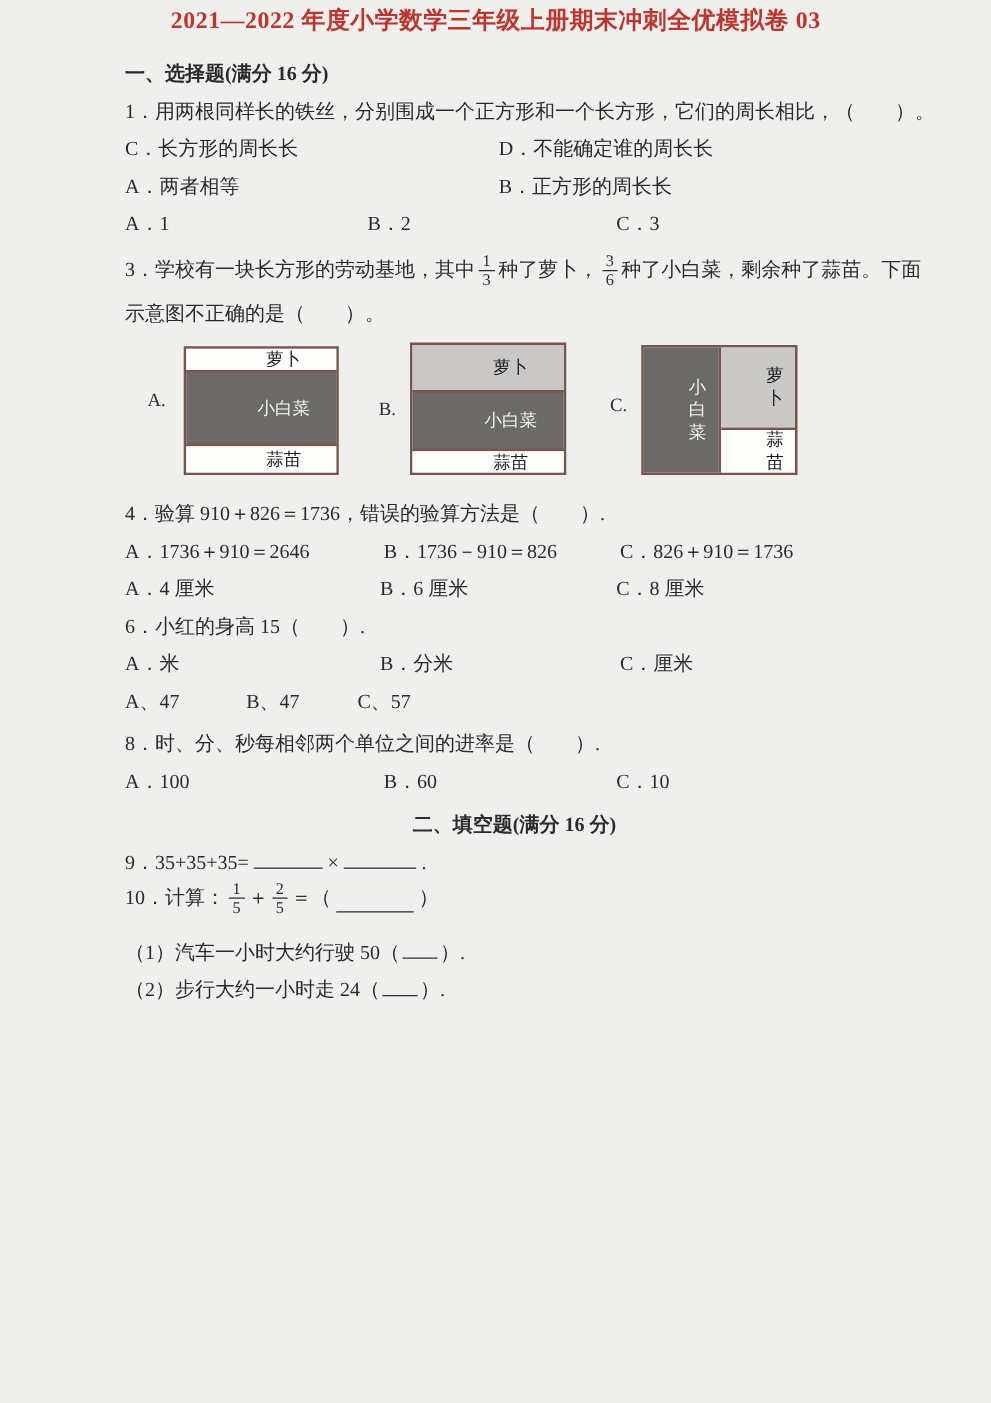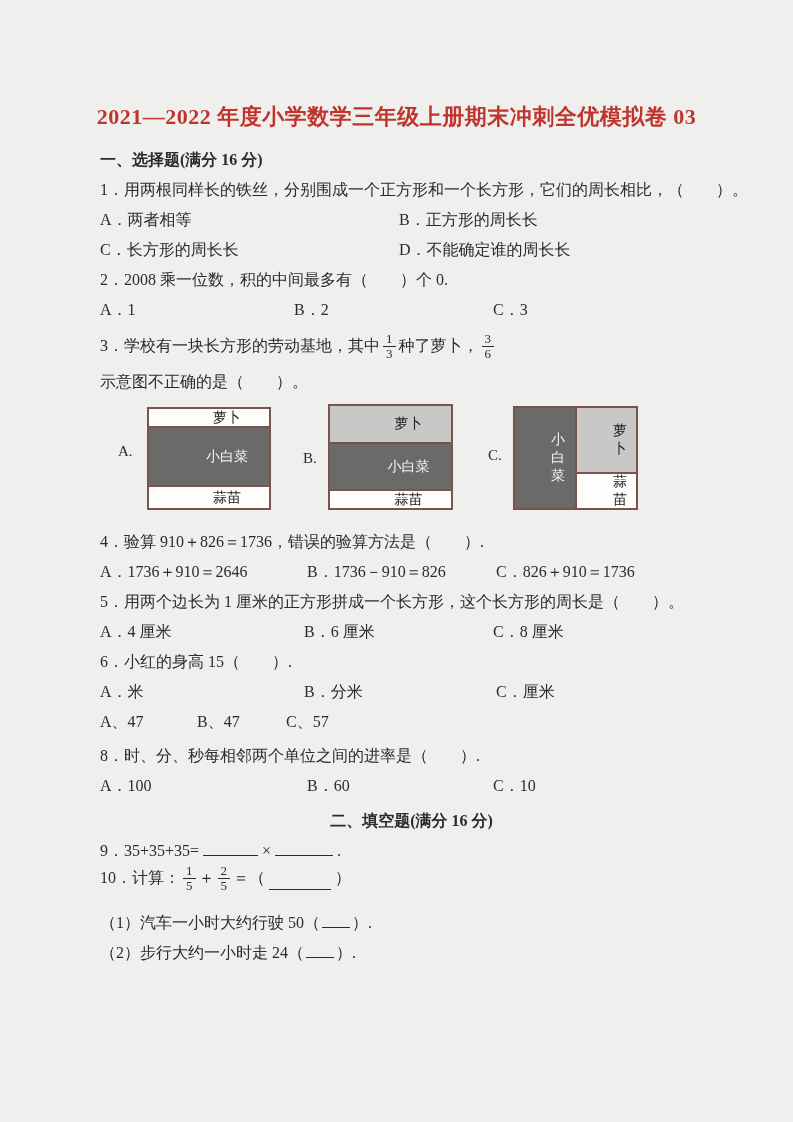--- a/index.html
+++ b/index.html
@@ -5,23 +5,22 @@
   html,body{margin:0;padding:0;}
   body{
     width:793px;height:1122px;
     background:#efefed;
     font-family:"Liberation Serif","DejaVu Serif",serif;
     color:#2b2b2b;
     overflow:hidden;
   }
   .page{width:793px;height:1122px;position:relative;}
   .title{
-    padding-top:100px;
     text-align:center;
-    font-size:22px;
+    font-size:19px;
     font-weight:bold;
     color:#bf342c;
     line-height:34px;
     letter-spacing:.5px;
   }
   .body{padding:11px 70px 0 100px;}
   .line{
     height:30px;line-height:30px;
     font-size:16px;white-space:nowrap;
   }
@@ -71,46 +70,46 @@
 <div class="page">
 
   <div class="title">2021—2022 年度小学数学三年级上册期末冲刺全优模拟卷 03</div>
 
   <div class="body">
 
     <div class="line bold">一、选择题(满分 16 分)</div>
 
     <div class="line">1．用两根同样长的铁丝，分别围成一个正方形和一个长方形，它们的周长相比，（　　）。</div>
     <div class="line">
+      <span class="opt" style="width:295px">C．长方形的周长长</span>
+      <span class="opt">D．不能确定谁的周长长</span>
+    </div>
+    <div class="line">
       <span class="opt" style="width:295px">A．两者相等</span>
       <span class="opt">B．正方形的周长长</span>
     </div>
-    <div class="line">
-      <span class="opt" style="width:295px">C．长方形的周长长</span>
-      <span class="opt">D．不能确定谁的周长长</span>
-    </div>
-
-    <div class="line">2．2008 乘一位数，积的中间最多有（　　）个 0.</div>
+
     <div class="line">
       <span class="opt" style="width:190px">A．1</span>
       <span class="opt" style="width:195px">B．2</span>
       <span class="opt">C．3</span>
     </div>
 
     <div class="line tall">
       <span>3．学校有一块长方形的劳动基地，其中</span>
       <span class="frac">
         <span class="num">1</span>
         <span class="den">3</span>
       </span>
       <span>种了萝卜，</span>
       <span class="frac">
         <span class="num">3</span>
         <span class="den">6</span>
       </span>
+      <span>种了小白菜，剩余种了蒜苗。下面</span>
     </div>
     <div class="line">示意图不正确的是（　　）。</div>
 
     <div class="figs">
 
       <span class="fig-label" style="left:18px;top:46px">A.</span>
       <div class="rect" style="left:47px;top:10px;width:124px;height:103px">
         <div class="region fill-white" style="height:17px">萝卜</div>
         <div class="region fill-dark sep-h" style="flex:1;border-bottom:2px solid #7a534a">小白菜</div>
         <div class="region fill-white" style="height:21px">蒜苗</div>
@@ -133,21 +132,20 @@
       </div>
     </div>
 
     <div class="line mt10">4．验算 910＋826＝1736，错误的验算方法是（　　）.</div>
     <div class="line">
       <span class="opt" style="width:203px">A．1736＋910＝2646</span>
       <span class="opt" style="width:185px">B．1736－910＝826</span>
       <span class="opt">C．826＋910＝1736</span>
     </div>
 
-    <div class="line">5．用两个边长为 1 厘米的正方形拼成一个长方形，这个长方形的周长是（　　）。</div>
     <div class="line">
       <span class="opt" style="width:200px">A．4 厘米</span>
       <span class="opt" style="width:185px">B．6 厘米</span>
       <span class="opt">C．8 厘米</span>
     </div>
 
     <div class="line">6．小红的身高 15（　　）.</div>
     <div class="line">
       <span class="opt" style="width:200px">A．米</span>
       <span class="opt" style="width:188px">B．分米</span>

